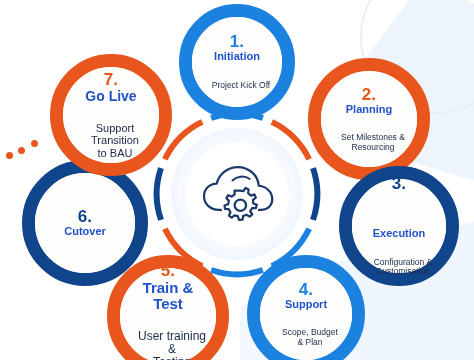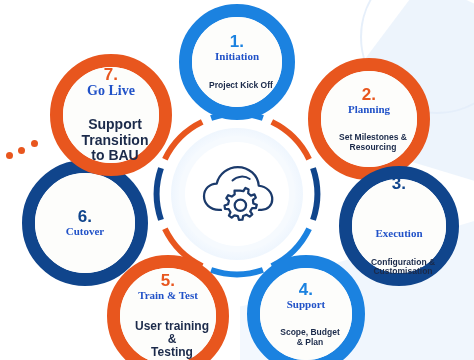--- a/index.html
+++ b/index.html
@@ -86,27 +86,26 @@
   }
   .num{
     font-weight:bold;
     line-height:1;
     letter-spacing:.2px;
   }
   .title{
     font-weight:bold;
     line-height:1.05;
     margin-top:1px;
-    font-family:Liberation Serif, serif;
   }
   .desc{
     color:#1b2a4a;
     line-height:1.12;
     margin-top:18px;
-    font-weight:bold;
+    font-weight:normal;
     padding-left:8px;
   }
 </style>
 </head>
 <body>
 
 <div id="stage">
 
   <div class="bg-shape bg-poly-tr"></div>
   <div class="bg-shape bg-arc-tr"></div>
@@ -194,35 +193,35 @@
       <span class="num" style="color:#1b82e0;font-size:17px;">4.</span>
       <span class="title" style="color:#2152c8;font-size:11px;">Support</span>
       <span class="desc" style="font-size:8.5px;white-space:pre-line;">Scope, Budget
 &amp; Plan</span>
     </div>
   </div>
 
   <div class="node" id="n5" style="left:107px;top:255px;width:122px;height:122px;border:13px solid #e8561e;">
     <div class="inner">
       <span class="num" style="color:#e8561e;font-size:17px;">5.</span>
-      <span class="title" style="color:#2152c8;font-size:11px;">Train &amp; Test</span>
+      <span class="title" style="color:#2152c8;font-size:15px;">Train &amp; Test</span>
       <span class="desc" style="font-size:12px;white-space:pre-line;">User training &amp;
 Testing</span>
     </div>
   </div>
 
   <div class="node" id="n6" style="left:22px;top:160px;width:126px;height:126px;border:13px solid #10458c;">
     <div class="inner">
       <span class="num" style="color:#10458c;font-size:17px;">6.</span>
       <span class="title" style="color:#2152c8;font-size:11px;">Cutover</span>
     </div>
   </div>
 
   <div class="node" id="n7" style="left:50px;top:54px;width:122px;height:122px;border:13px solid #e8561e;">
     <div class="inner">
       <span class="num" style="color:#e8561e;font-size:17px;">7.</span>
       <span class="title" style="color:#2152c8;font-size:14px;">Go Live</span>
-      <span class="desc" style="font-size:14px;white-space:pre-line;">Support Transition
+      <span class="desc" style="font-size:11px;white-space:pre-line;">Support Transition
 to BAU</span>
     </div>
   </div>
 
 </div>
 
 </body></html>

